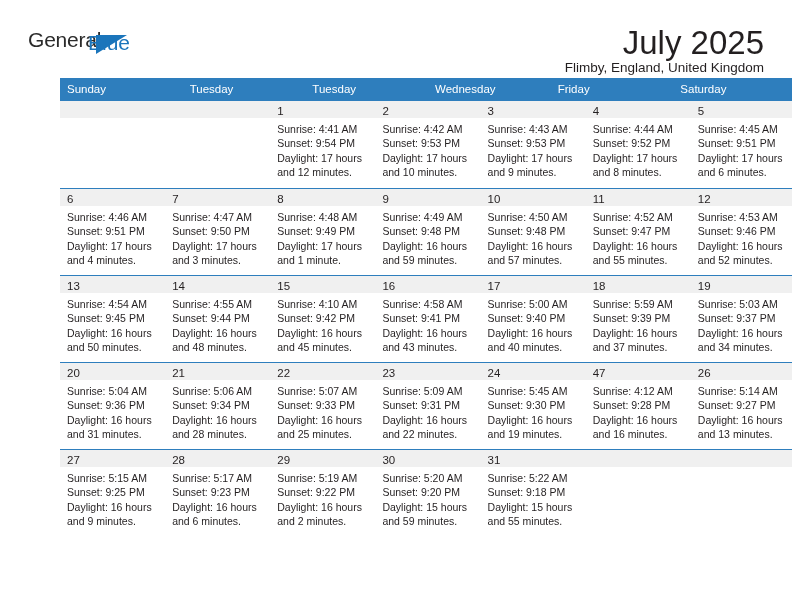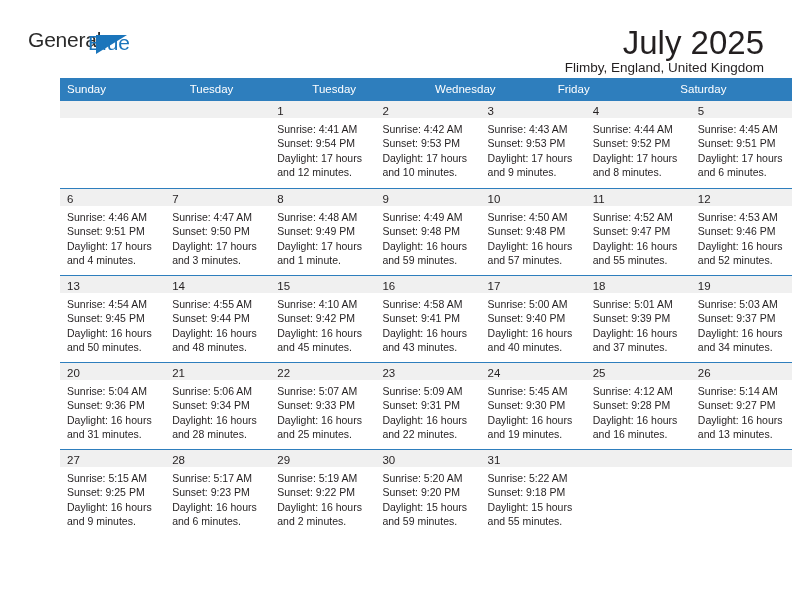--- a/index.html
+++ b/index.html
@@ -334,21 +334,21 @@
             <div class="day-info">
               <div>Sunrise: 5:00 AM</div>
               <div>Sunset: 9:40 PM</div>
               <div>Daylight: 16 hours</div>
               <div>and 40 minutes.</div>
             </div>
           </div>
           <div class="day-cell">
             <div class="day-num-band"><span class="day-num">18</span></div>
             <div class="day-info">
-              <div>Sunrise: 5:01 AM</div>
+              <div>Sunrise: 5:59 AM</div>
               <div>Sunset: 9:39 PM</div>
               <div>Daylight: 16 hours</div>
               <div>and 37 minutes.</div>
             </div>
           </div>
           <div class="day-cell">
             <div class="day-num-band"><span class="day-num">19</span></div>
             <div class="day-info">
               <div>Sunrise: 5:03 AM</div>
               <div>Sunset: 9:37 PM</div>
@@ -397,21 +397,21 @@
           <div class="day-cell">
             <div class="day-num-band"><span class="day-num">24</span></div>
             <div class="day-info">
               <div>Sunrise: 5:45 AM</div>
               <div>Sunset: 9:30 PM</div>
               <div>Daylight: 16 hours</div>
               <div>and 19 minutes.</div>
             </div>
           </div>
           <div class="day-cell">
-            <div class="day-num-band"><span class="day-num">25</span></div>
+            <div class="day-num-band"><span class="day-num">47</span></div>
             <div class="day-info">
               <div>Sunrise: 4:12 AM</div>
               <div>Sunset: 9:28 PM</div>
               <div>Daylight: 16 hours</div>
               <div>and 16 minutes.</div>
             </div>
           </div>
           <div class="day-cell">
             <div class="day-num-band"><span class="day-num">26</span></div>
             <div class="day-info">

